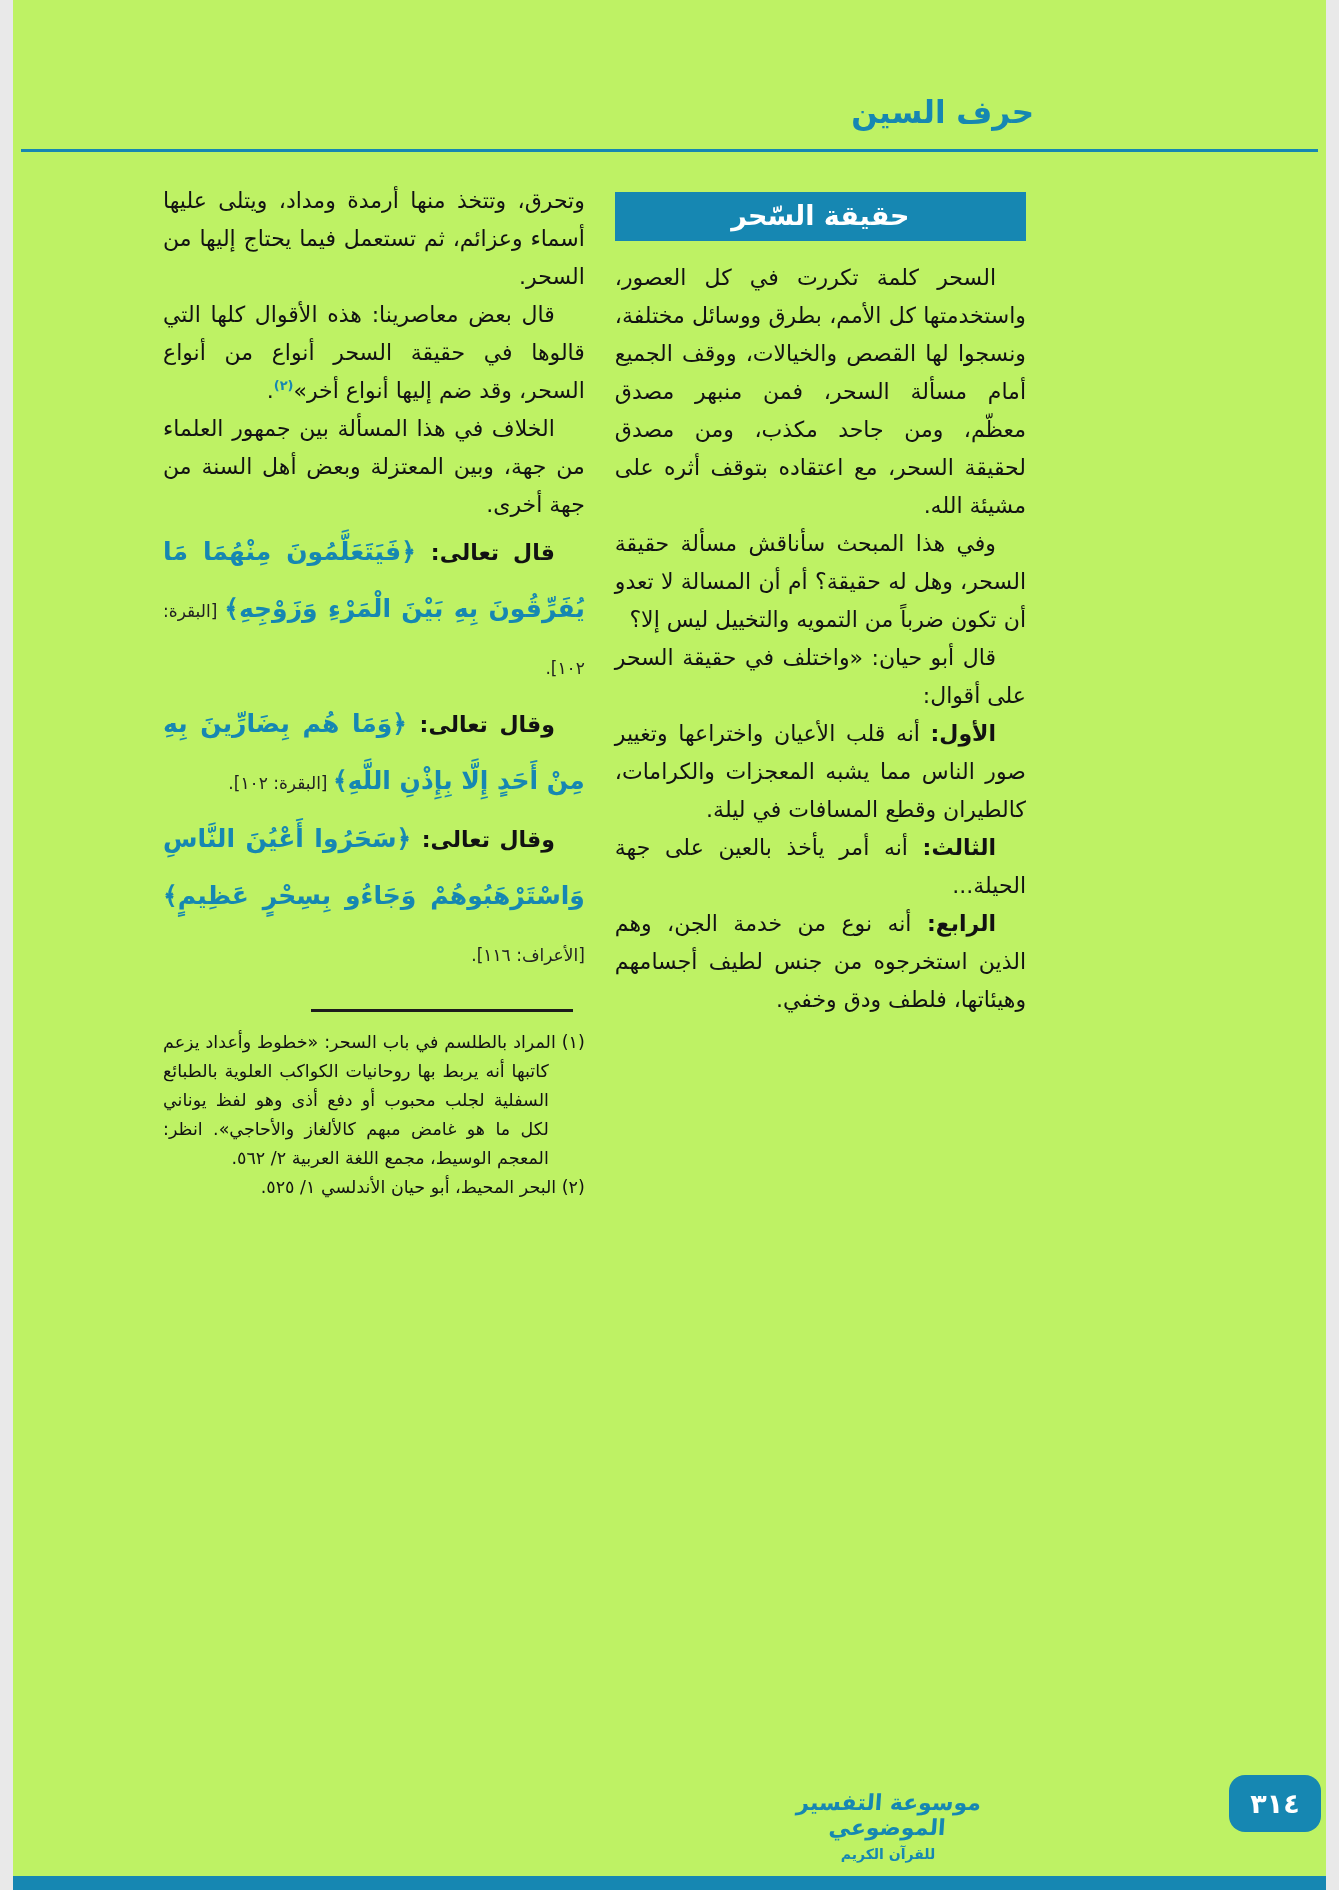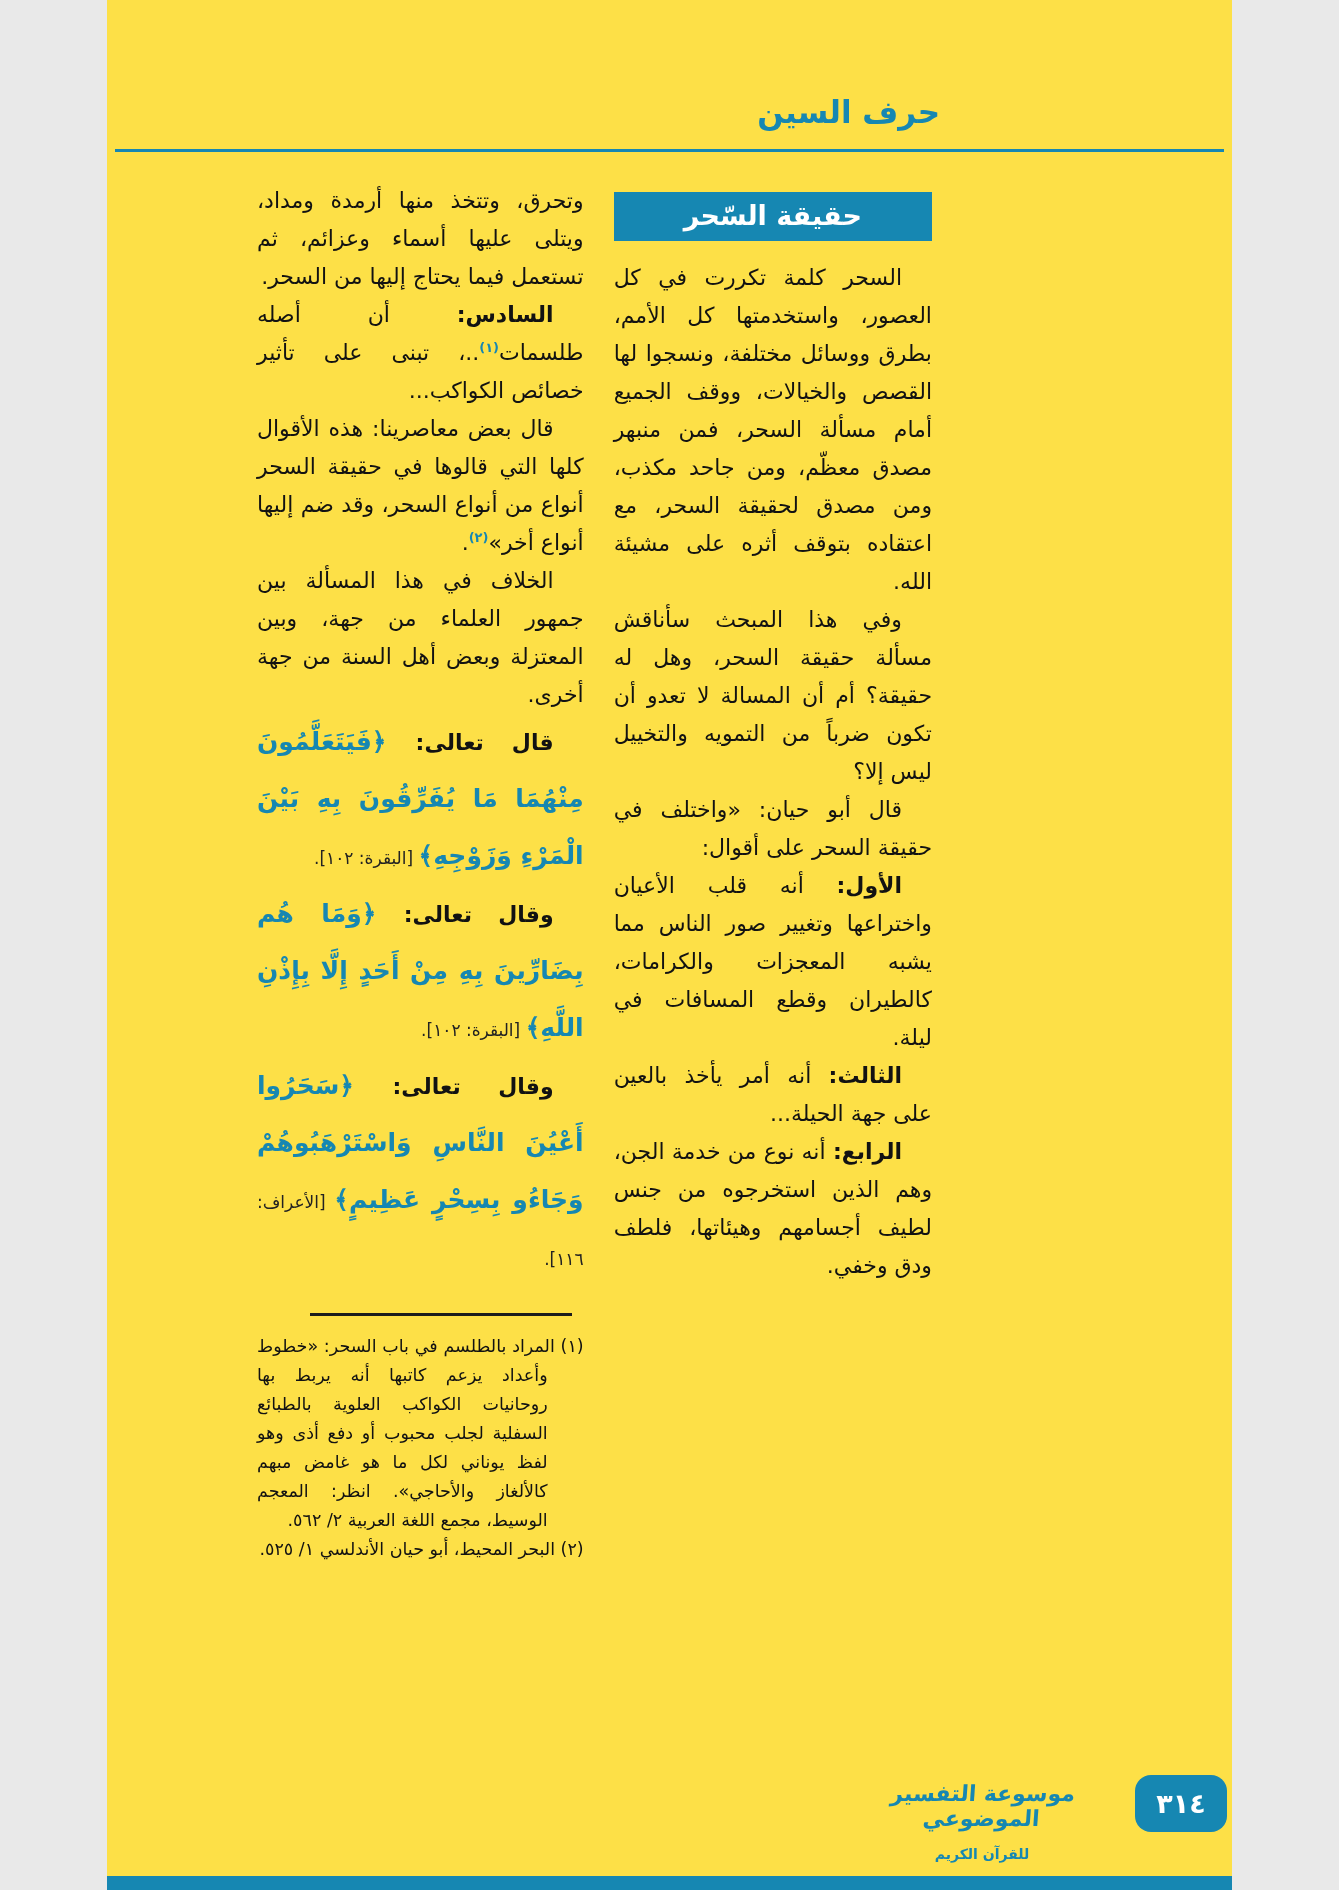--- a/index.html
+++ b/index.html
@@ -2,23 +2,23 @@
 <html dir="rtl" lang="ar"><head>
 <meta charset="utf-8">
 <style>
   :root{
     --teal:#1687b2;
     --ink:#121212;
   }
   html,body{margin:0;padding:0;background:#e9e9e9;}
   .page{
     position:relative;
-    width:1125px;height:1890px;
+    width:1313px;height:1890px;
     margin:0 auto;
-    background:#fde047;
+    background:#bef264;
     overflow:hidden;
     font-family:"DejaVu Sans",sans-serif;
     direction:rtl;
   }
   
   .header-title{
     position:absolute;top:94px;right:292px;
     font-size:31px;font-weight:bold;color:var(--teal);
     letter-spacing:1px;
   }
@@ -69,21 +69,21 @@
     background:var(--teal);
   }
   .emblem{
     position:absolute;left:770px;bottom:28px;width:210px;
     text-align:center;color:var(--teal);
   }
   .emblem .l1{
     font-size:22px;font-weight:bold;transform:skewX(-4deg);
   }
   .emblem .l2{
-    font-size:14px;font-weight:bold;margin-top:15px;letter-spacing:1px;
+    font-size:14px;font-weight:bold;margin-top:6px;letter-spacing:1px;
   }
   .page-badge{
     position:absolute;right:5px;bottom:58px;
     width:92px;height:57px;border-radius:16px;
     background:var(--teal);color:#fff;
     display:flex;align-items:center;justify-content:center;
     font-size:27px;font-weight:bold;
   }
 </style>
 </head>
@@ -102,21 +102,20 @@
       <p class="para"><span>السحر كلمة تكررت في كل العصور، واستخدمتها كل الأمم، بطرق ووسائل مختلفة، ونسجوا لها القصص والخيالات، ووقف الجميع أمام مسألة السحر، فمن منبهر مصدق معظّم، ومن جاحد مكذب، ومن مصدق لحقيقة السحر، مع اعتقاده بتوقف أثره على مشيئة الله.</span></p>
       <p class="para"><span>وفي هذا المبحث سأناقش مسألة حقيقة السحر، وهل له حقيقة؟ أم أن المسالة لا تعدو أن تكون ضرباً من التمويه والتخييل ليس إلا؟</span></p>
       <p class="para"><span>قال أبو حيان: «واختلف في حقيقة السحر على أقوال:</span></p>
       <p class="para"><span class="lead">الأول:</span><span> أنه قلب الأعيان واختراعها وتغيير صور الناس مما يشبه المعجزات والكرامات، كالطيران وقطع المسافات في ليلة.</span></p>
       <p class="para"><span class="lead">الثالث:</span><span> أنه أمر يأخذ بالعين على جهة الحيلة...</span></p>
       <p class="para"><span class="lead">الرابع:</span><span> أنه نوع من خدمة الجن، وهم الذين استخرجوه من جنس لطيف أجسامهم وهيئاتها، فلطف ودق وخفي.</span></p>
     </div>
 
     <div class="col col-left">
       <p class="para noindent"><span>وتحرق، وتتخذ منها أرمدة ومداد، ويتلى عليها أسماء وعزائم، ثم تستعمل فيما يحتاج إليها من السحر.</span></p>
-      <p class="para"><span class="lead">السادس:</span><span> أن أصله طلسمات</span><sup class="fnref">(١)</sup><span>..، تبنى على تأثير خصائص الكواكب...</span></p>
       <p class="para"><span>قال بعض معاصرينا: هذه الأقوال كلها التي قالوها في حقيقة السحر أنواع من أنواع السحر، وقد ضم إليها أنواع أخر»</span><sup class="fnref">(٢)</sup><span>.</span></p>
       <p class="para"><span>الخلاف في هذا المسألة بين جمهور العلماء من جهة، وبين المعتزلة وبعض أهل السنة من جهة أخرى.</span></p>
 
       <p class="para verse-para"><span class="lead">قال تعالى:</span><span class="verse"> ﴿فَيَتَعَلَّمُونَ مِنْهُمَا مَا يُفَرِّقُونَ بِهِ بَيْنَ الْمَرْءِ وَزَوْجِهِ﴾</span><span class="vref"> [البقرة: ١٠٢].</span></p>
       <p class="para verse-para"><span class="lead">وقال تعالى:</span><span class="verse"> ﴿وَمَا هُم بِضَارِّينَ بِهِ مِنْ أَحَدٍ إِلَّا بِإِذْنِ اللَّهِ﴾</span><span class="vref"> [البقرة: ١٠٢].</span></p>
       <p class="para verse-para"><span class="lead">وقال تعالى:</span><span class="verse"> ﴿سَحَرُوا أَعْيُنَ النَّاسِ وَاسْتَرْهَبُوهُمْ وَجَاءُو بِسِحْرٍ عَظِيمٍ﴾</span><span class="vref"> [الأعراف: ١١٦].</span></p>
 
       <div class="fn-sep"></div>
 
       <p class="footnote"><span class="marker">(١)</span><span> المراد بالطلسم في باب السحر: «خطوط وأعداد يزعم كاتبها أنه يربط بها روحانيات الكواكب العلوية بالطبائع السفلية لجلب محبوب أو دفع أذى وهو لفظ يوناني لكل ما هو غامض مبهم كالألغاز والأحاجي». انظر: المعجم الوسيط، مجمع اللغة العربية ٢/ ٥٦٢.</span></p>

